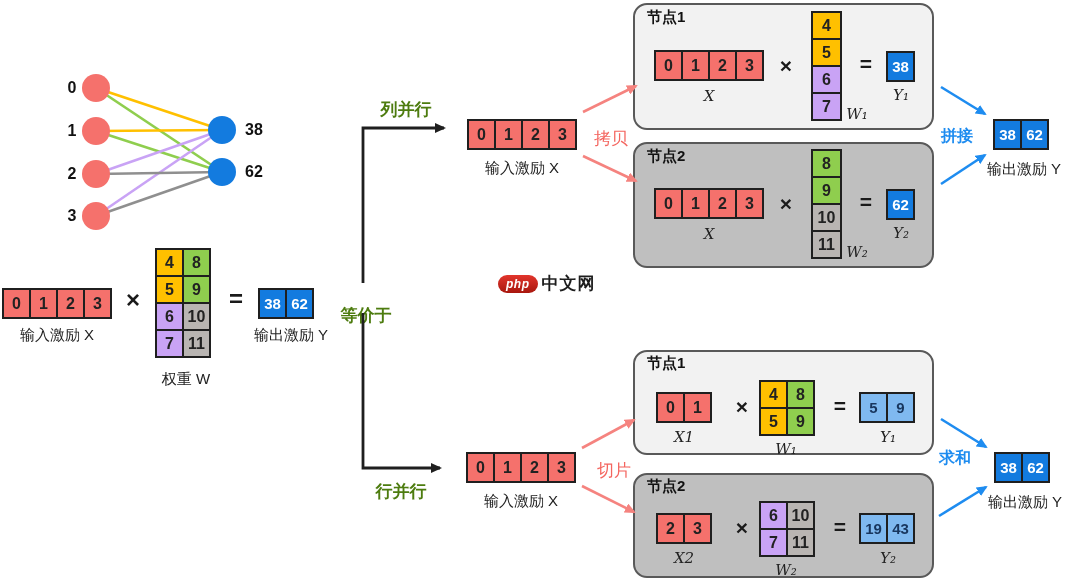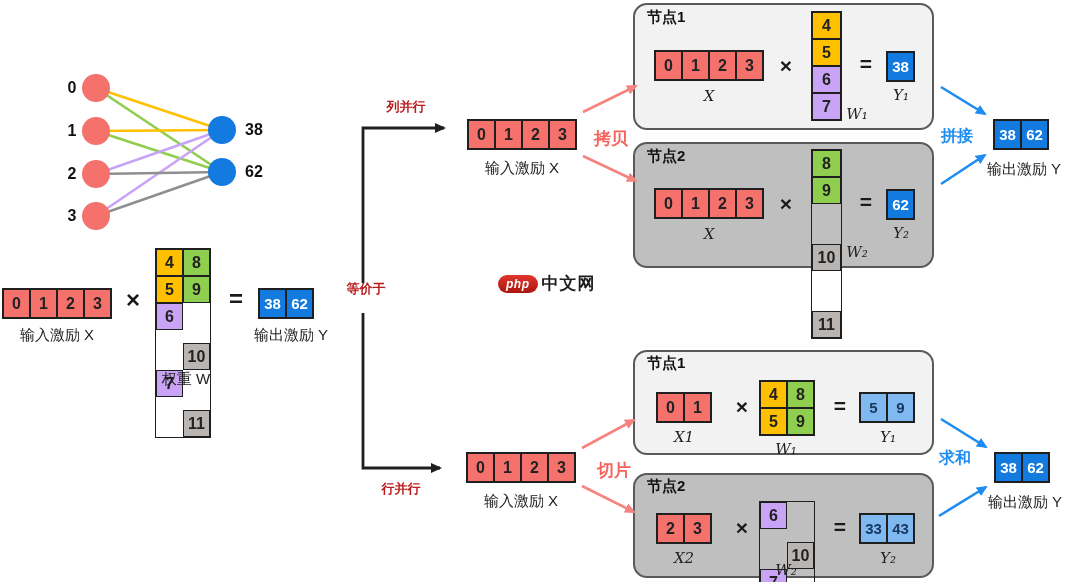--- a/index.html
+++ b/index.html
@@ -17,33 +17,33 @@
   .vec.vert{flex-direction:column;}
   .wgrid{position:absolute;display:grid;grid-template-columns:repeat(2,auto);border:1px solid var(--ink);z-index:3;}
   .cell{width:25px;height:27px;border:1px solid var(--ink);display:flex;align-items:center;justify-content:center;
         font-size:16px;font-weight:600;color:#222;box-sizing:content-box;}
   .vert .cell{width:27px;height:25px;}
   .wgrid .cell{width:25px;height:25px;}
   .c-red{background:var(--red);}
   .c-orange{background:var(--orange);}
   .c-green{background:var(--green);}
   .c-purple{background:var(--purple);}
-  .c-gray{background:var(--gray);margin-top:40px;}
+  .c-gray{background:var(--gray);}
   .c-blue{background:var(--blue);color:#fff;font-size:15px;}
   .c-lblue{background:var(--lightblue);color:#18365e;font-size:15px;}
 
   
   .lbl{position:absolute;font-size:15px;color:#222;white-space:nowrap;transform:translateX(-50%);z-index:4;}
   .lbl-l{position:absolute;font-size:15px;color:#222;white-space:nowrap;z-index:4;}
   .mathlbl{font-family:"DejaVu Serif","Liberation Serif",serif;font-style:italic;font-size:15px;}
   .boxtitle{font-weight:700;font-size:15px;color:#111;}
   .op{position:absolute;font-size:24px;font-weight:700;color:#1a1a1a;transform:translateX(-50%);line-height:1.1;z-index:4;}
   .op.sm{font-size:21px;}
-  .blabel{position:absolute;font-weight:700;font-size:13px;color:#b91c1c;transform:translateX(-50%);white-space:nowrap;z-index:4;}
-  .oplabel-pink{position:absolute;font-weight:700;font-size:17px;color:var(--pink-text);transform:translateX(-50%);white-space:nowrap;z-index:4;text-align:center;}
+  .blabel{position:absolute;font-weight:700;font-size:17px;color:#4d7c0f;transform:translateX(-50%);white-space:nowrap;z-index:4;}
+  .oplabel-pink{position:absolute;font-weight:400;font-size:17px;color:var(--pink-text);transform:translateX(-50%);white-space:nowrap;z-index:4;text-align:center;}
   .oplabel-blue{position:absolute;font-weight:700;font-size:16px;color:var(--blue-arrow);transform:translateX(-50%);white-space:nowrap;z-index:4;}
   .nodelbl{position:absolute;font-size:16px;font-weight:600;color:#111;transform:translateX(-50%);z-index:4;}
   .nodelbl-r{position:absolute;font-size:16px;font-weight:600;color:#111;z-index:4;}
 
   
   .wm{position:absolute;display:flex;align-items:center;gap:4px;z-index:5;}
   .wm-badge{background:linear-gradient(#e2352c,#a8170e);color:#fff;font-style:italic;font-weight:700;
             font-size:12px;padding:2px 8px;border-radius:11px;letter-spacing:.5px;}
   .wm-text{font-weight:700;font-size:17px;color:#1d1d1d;letter-spacing:1px;}
 </style>
@@ -134,21 +134,21 @@
   <span class="op" style="left:236px;top:286px">=</span>
   <div class="vec" style="left:258px;top:288px">
     <div class="cell c-blue">38</div>
     <div class="cell c-blue">62</div>
   </div>
   <span class="lbl" style="left:57px;top:326px">输入激励 X</span>
   <span class="lbl" style="left:186px;top:370px">权重 W</span>
   <span class="lbl" style="left:291px;top:326px">输出激励 Y</span>
 
   <span class="blabel" style="left:406px;top:98px">列并行</span>
-  <span class="blabel" style="left:366px;top:280px">等价于</span>
+  <span class="blabel" style="left:366px;top:304px">等价于</span>
   <span class="blabel" style="left:401px;top:480px">行并行</span>
 
   <div class="vec" style="left:467px;top:119px">
     <div class="cell c-red">0</div>
     <div class="cell c-red">1</div>
     <div class="cell c-red">2</div>
     <div class="cell c-red">3</div>
   </div>
   <span class="lbl" style="left:522px;top:159px">输入激励 X</span>
   <span class="oplabel-pink" style="left:611px;top:127px">拷贝</span>
@@ -255,21 +255,21 @@
     <span class="op sm" style="left:107px;top:41px">×</span>
     <div class="wgrid" style="left:124px;top:26px">
       <div class="cell c-purple">6</div>
       <div class="cell c-gray">10</div>
       <div class="cell c-purple">7</div>
       <div class="cell c-gray">11</div>
     </div>
     <span class="lbl mathlbl" style="left:151px;top:86px">W₂</span>
     <span class="op sm" style="left:205px;top:40px">=</span>
     <div class="vec" style="left:224px;top:38px">
-      <div class="cell c-lblue">33</div>
+      <div class="cell c-lblue">19</div>
       <div class="cell c-lblue">43</div>
     </div>
     <span class="lbl mathlbl" style="left:253px;top:74px">Y₂</span>
   </div>
 
   <span class="oplabel-blue" style="left:955px;top:448px">求和</span>
   <div class="vec" style="left:994px;top:452px">
     <div class="cell c-blue">38</div>
     <div class="cell c-blue">62</div>
   </div>

